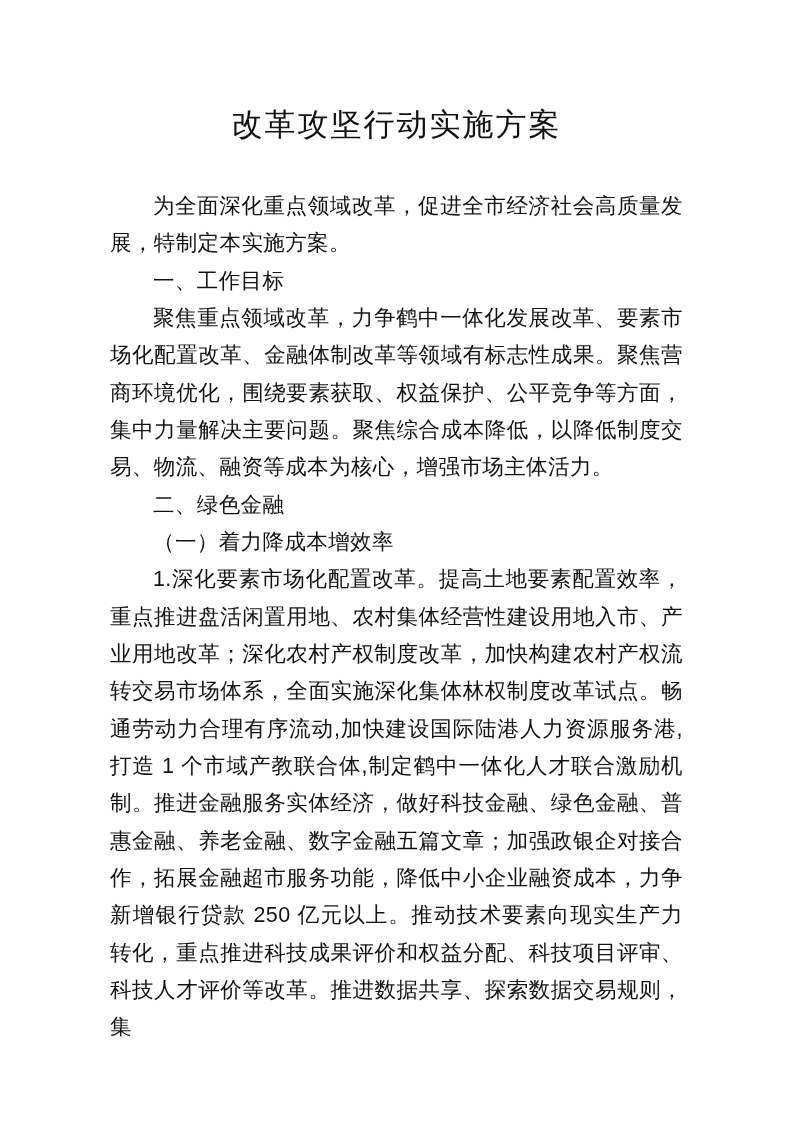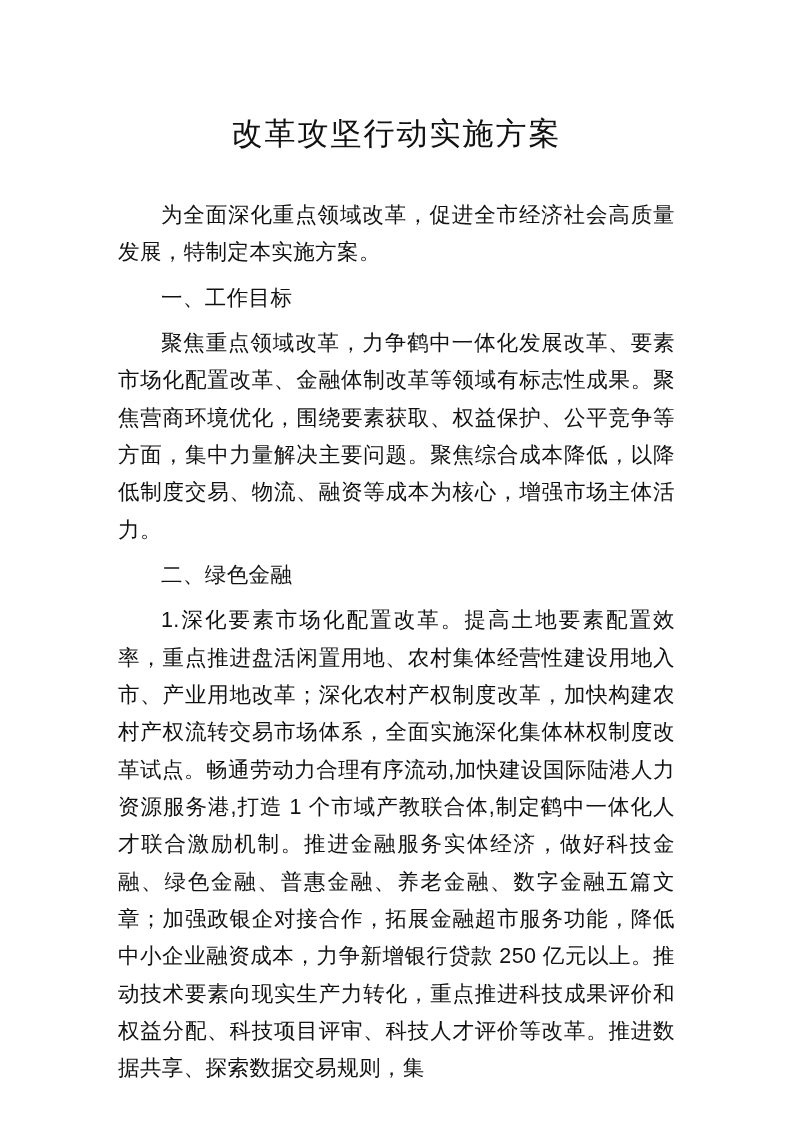--- a/index.html
+++ b/index.html
@@ -11,39 +11,39 @@
     position: relative;
     width: 793px;
     height: 1122px;
     background: #ffffff;
     overflow: hidden;
     font-family: "Liberation Sans", sans-serif;
     color: #111111;
     box-sizing: border-box;
   }
   .doc-title {
-    margin: 17px;
+    margin: 8px;
     padding-top: 96px;
     text-align: center;
     font-size: 31px;
     font-weight: 400;
     letter-spacing: 2px;
     line-height: 42px;
     color: #111111;
   }
   .content {
     margin: 42px 110px 0 110px;
     font-size: 21.5px;
     line-height: 37.33px;
     text-align: justify;
     text-justify: inter-ideograph;
     letter-spacing: 0.4px;
   }
   .content p {
-    margin: 8px;
+    margin: 0;
     text-indent: 43px;
   }
   .block-heading1 {
     font-weight: 400;
     font-family: Liberation Serif, serif;
   }
   .block-heading2 {
     font-family: "Liberation Serif", serif;
   }
 </style>
@@ -51,15 +51,16 @@
 <body>
 
 <div class="page">
   <h1 class="doc-title">改革攻坚行动实施方案</h1>
 
   <div class="content">
     <p class="block-paragraph">为全面深化重点领域改革，促进全市经济社会高质量发展，特制定本实施方案。</p>
     <p class="block-heading1">一、工作目标</p>
     <p class="block-paragraph">聚焦重点领域改革，力争鹤中一体化发展改革、要素市场化配置改革、金融体制改革等领域有标志性成果。聚焦营商环境优化，围绕要素获取、权益保护、公平竞争等方面，集中力量解决主要问题。聚焦综合成本降低，以降低制度交易、物流、融资等成本为核心，增强市场主体活力。</p>
     <p class="block-heading1">二、绿色金融</p>
+    <p class="block-heading2">（一）着力降成本增效率</p>
     <p class="block-paragraph">1.深化要素市场化配置改革。提高土地要素配置效率，重点推进盘活闲置用地、农村集体经营性建设用地入市、产业用地改革；深化农村产权制度改革，加快构建农村产权流转交易市场体系，全面实施深化集体林权制度改革试点。畅通劳动力合理有序流动,加快建设国际陆港人力资源服务港,打造 1 个市域产教联合体,制定鹤中一体化人才联合激励机制。推进金融服务实体经济，做好科技金融、绿色金融、普惠金融、养老金融、数字金融五篇文章；加强政银企对接合作，拓展金融超市服务功能，降低中小企业融资成本，力争新增银行贷款 250 亿元以上。推动技术要素向现实生产力转化，重点推进科技成果评价和权益分配、科技项目评审、科技人才评价等改革。推进数据共享、探索数据交易规则，集</p>
   </div>
 </div>
 
 </body></html>

